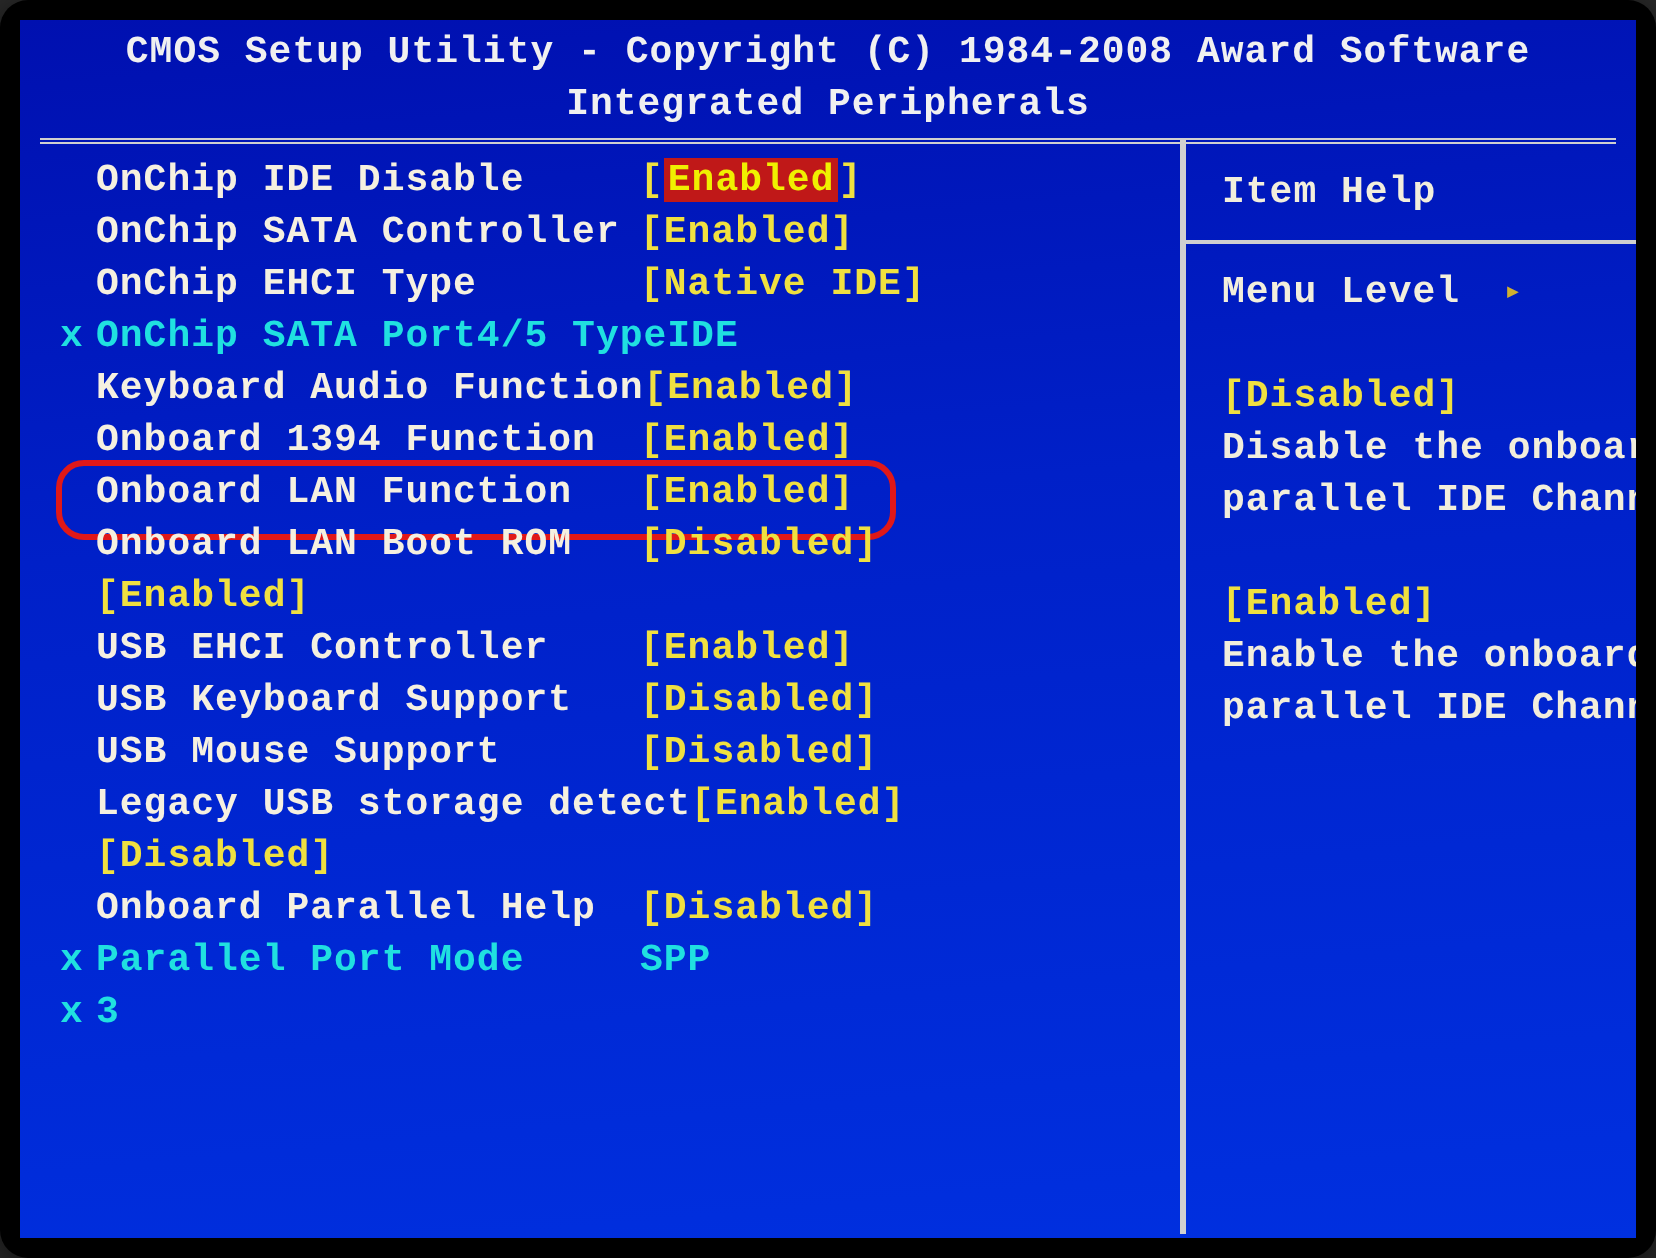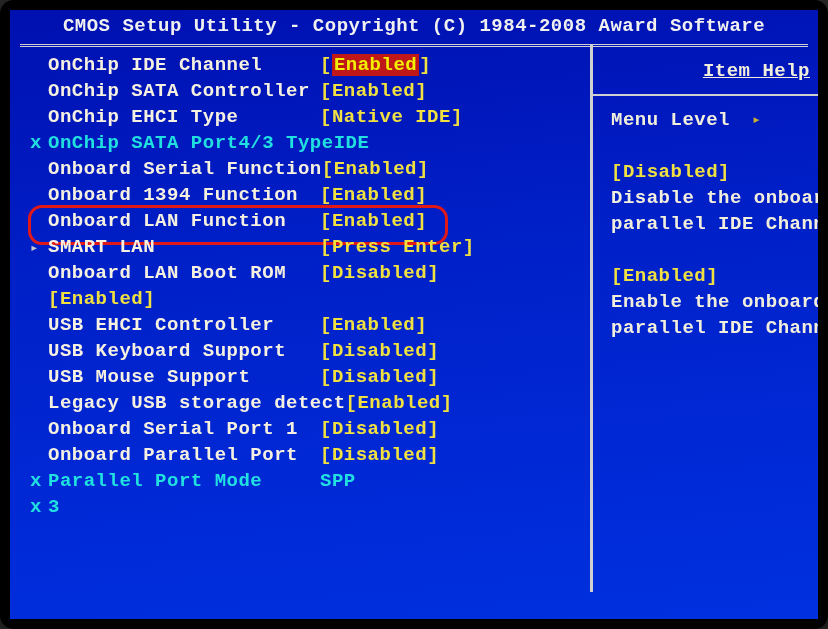--- a/index.html
+++ b/index.html
@@ -102,25 +102,24 @@
     position: absolute;
     left: -2px;
     top: -4px;
     width: 414px;
     height: 34px;
     border: 3px solid #e01818;
     border-radius: 14px;
     pointer-events: none;
   }
   .help-title {
-    text-align: right;
+    text-align: left;
     padding: 6px 0 10px 0;
     color: #f2eedc;
     font-size: 19px;
-    text-decoration: underline;
   }
   .help-divider {
     border-top: 2px solid #d0d0d0;
     margin: 0 -8px 12px -18px;
   }
   .help-line {
     color: #f2eedc;
     white-space: nowrap;
     height: 26px;
     display: flex;
@@ -135,64 +134,60 @@
   .help-block { margin-top: 26px; }
   .help-block2 { margin-top: 26px; }
 </style>
 </head>
 <body>
 
 <div class="outer">
   <div class="screen">
     <div class="header">
       <span>CMOS Setup Utility - Copyright (C) 1984-2008 Award Software</span>
+      <span class="subtitle">Integrated Peripherals</span>
     </div>
     <div class="divider-top"></div>
     <div class="content">
       <div class="left" id="settings-panel">
           <div class="row highlight">
             <span class="prefix"></span>
-            <span class="label">OnChip IDE Channel</span>
+            <span class="label">OnChip IDE Disable</span>
             <span class="value"><span class="br">[</span><span class="inner">Enabled</span><span class="br">]</span></span>
           </div>
           <div class="row ">
             <span class="prefix"></span>
             <span class="label">OnChip SATA Controller</span>
             <span class="value"><span class="br">[</span><span class="inner">Enabled</span><span class="br">]</span></span>
           </div>
           <div class="row ">
             <span class="prefix"></span>
             <span class="label">OnChip EHCI Type</span>
             <span class="value"><span class="br">[</span><span class="inner">Native IDE</span><span class="br">]</span></span>
           </div>
           <div class="row disabled">
             <span class="prefix">x</span>
-            <span class="label">OnChip SATA Port4/3 Type</span>
+            <span class="label">OnChip SATA Port4/5 Type</span>
             <span class="value">IDE</span>
           </div>
           <div class="row ">
             <span class="prefix"></span>
-            <span class="label">Onboard Serial Function</span>
+            <span class="label">Keyboard Audio Function</span>
             <span class="value"><span class="br">[</span><span class="inner">Enabled</span><span class="br">]</span></span>
           </div>
           <div class="row ">
             <span class="prefix"></span>
             <span class="label">Onboard 1394 Function</span>
             <span class="value"><span class="br">[</span><span class="inner">Enabled</span><span class="br">]</span></span>
           </div>
           <div class="row boxed">
             <span class="prefix"></span>
             <span class="label">Onboard LAN Function</span>
             <span class="value"><span class="br">[</span><span class="inner">Enabled</span><span class="br">]</span></span>
           </div>
-          <div class="row arrow">
-            <span class="prefix"></span>
-            <span class="label">SMART LAN</span>
-            <span class="value"><span class="br">[</span><span class="inner">Press Enter</span><span class="br">]</span></span>
-          </div>
           <div class="row ">
             <span class="prefix"></span>
             <span class="label">Onboard LAN Boot ROM</span>
             <span class="value"><span class="br">[</span><span class="inner">Disabled</span><span class="br">]</span></span>
           </div>
           <div class="row ">
             <span class="prefix"></span>
             <span class="value"><span class="br">[</span><span class="inner">Enabled</span><span class="br">]</span></span>
           </div>
           <div class="row ">
@@ -210,26 +205,25 @@
             <span class="label">USB Mouse Support</span>
             <span class="value"><span class="br">[</span><span class="inner">Disabled</span><span class="br">]</span></span>
           </div>
           <div class="row ">
             <span class="prefix"></span>
             <span class="label">Legacy USB storage detect</span>
             <span class="value"><span class="br">[</span><span class="inner">Enabled</span><span class="br">]</span></span>
           </div>
           <div class="row ">
             <span class="prefix"></span>
-            <span class="label">Onboard Serial Port 1</span>
-            <span class="value"><span class="br">[</span><span class="inner">Disabled</span><span class="br">]</span></span>
-          </div>
-          <div class="row ">
-            <span class="prefix"></span>
-            <span class="label">Onboard Parallel Port</span>
+            <span class="value"><span class="br">[</span><span class="inner">Disabled</span><span class="br">]</span></span>
+          </div>
+          <div class="row ">
+            <span class="prefix"></span>
+            <span class="label">Onboard Parallel Help</span>
             <span class="value"><span class="br">[</span><span class="inner">Disabled</span><span class="br">]</span></span>
           </div>
           <div class="row disabled">
             <span class="prefix">x</span>
             <span class="label">Parallel Port Mode</span>
             <span class="value">SPP</span>
           </div>
           <div class="row disabled">
             <span class="prefix">x</span>
             <span class="value">3</span>

